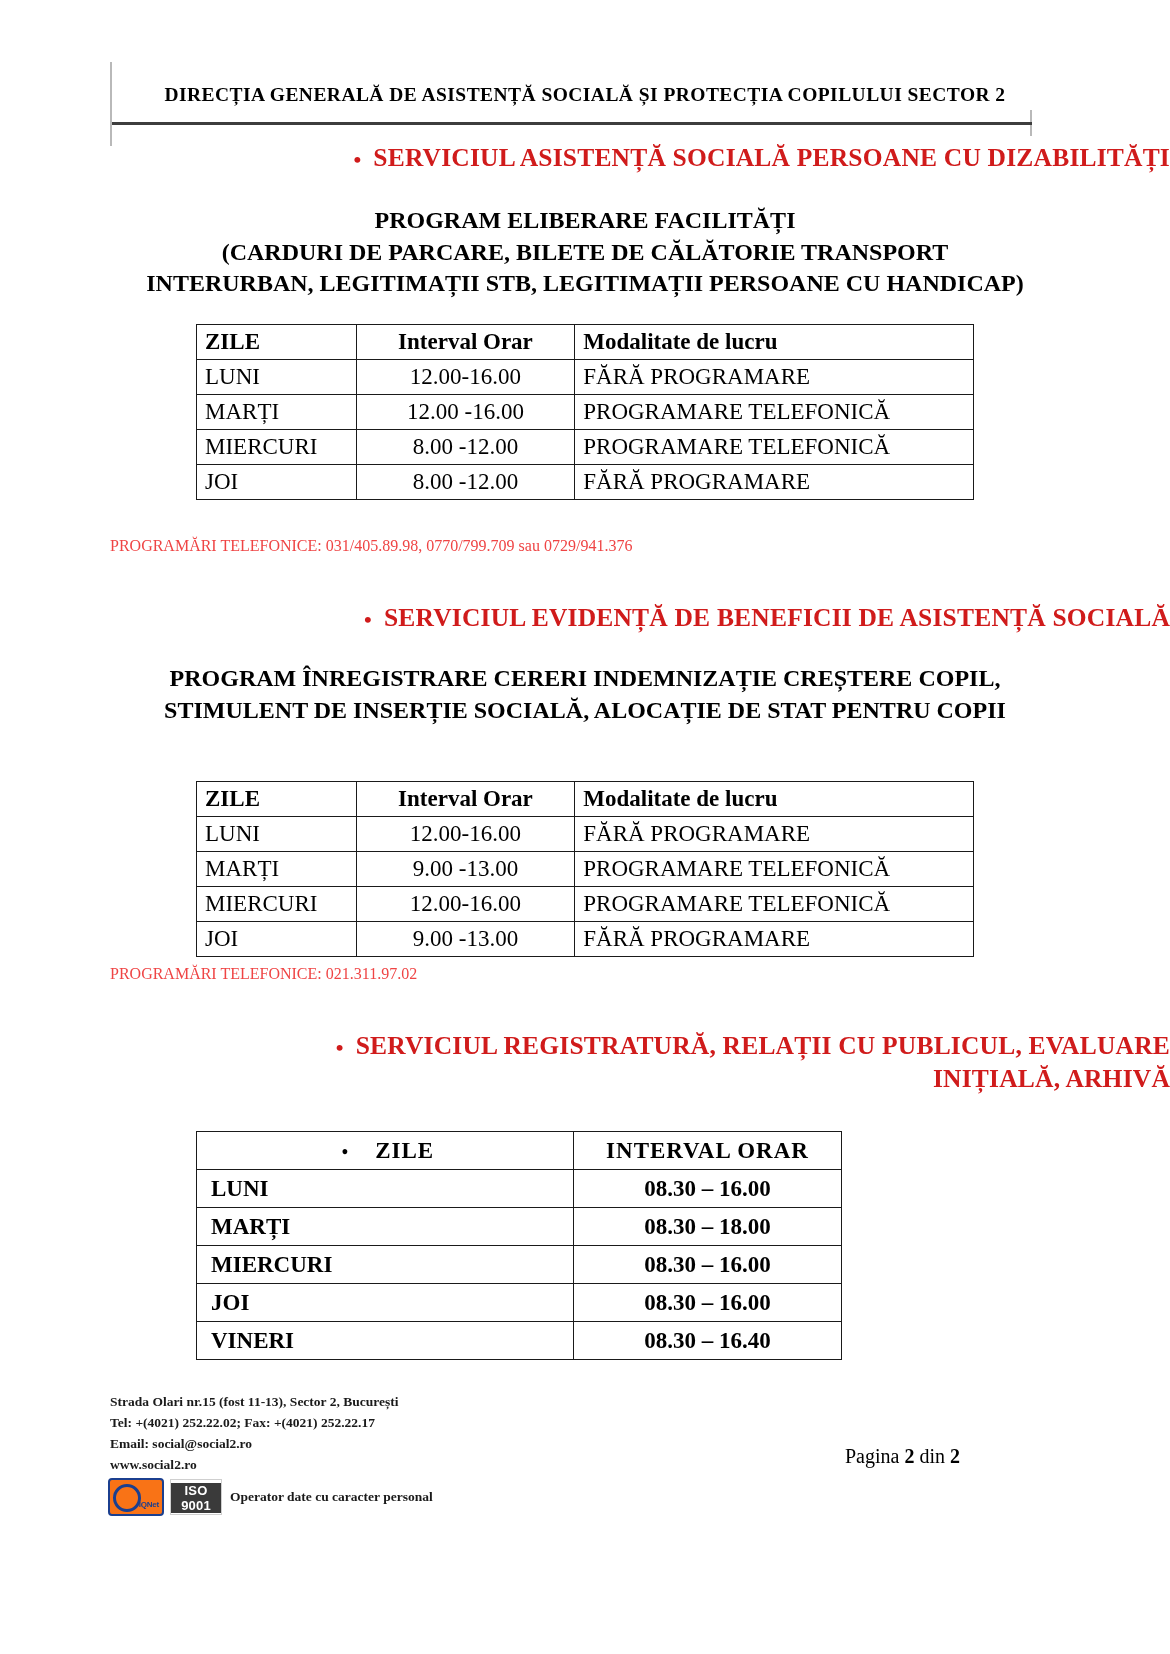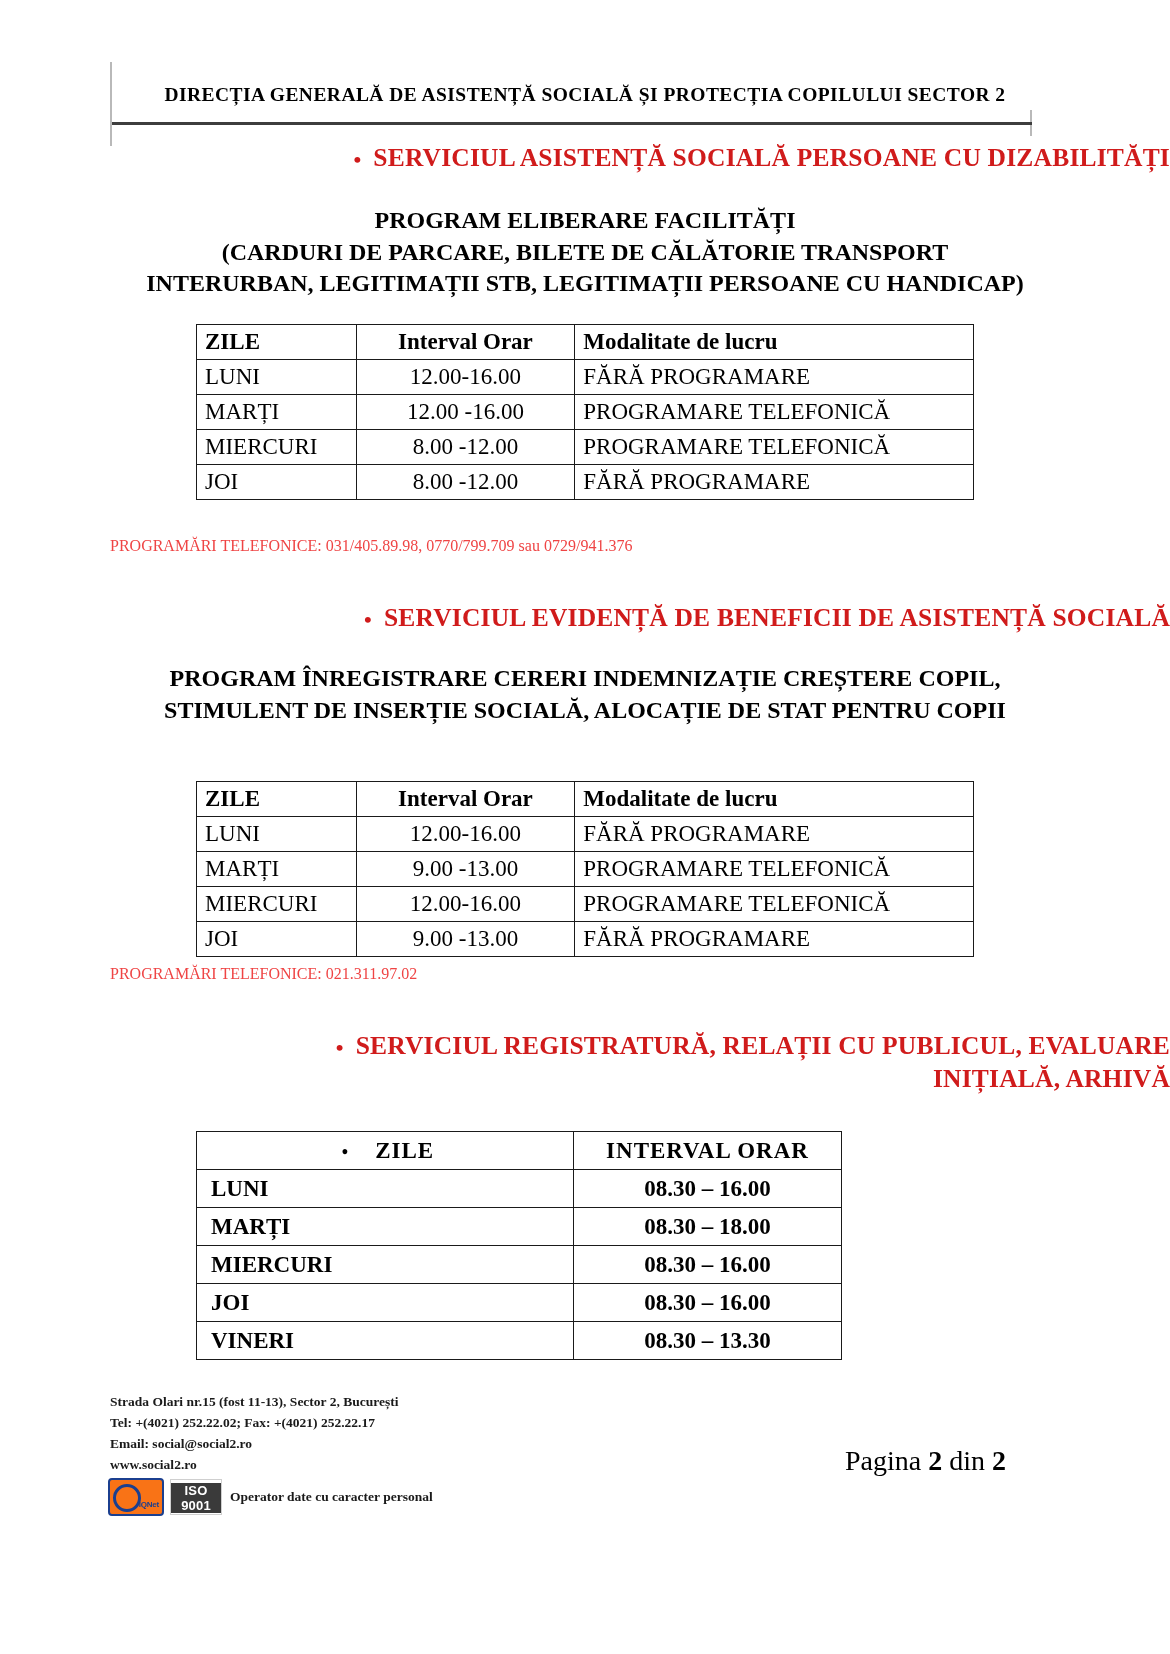--- a/index.html
+++ b/index.html
@@ -149,21 +149,21 @@
     line-height: 1.55;
     color: #1a1a1a;
   }
   .footer-block div { white-space: nowrap; }
 
   .page-num {
     position: absolute;
     left: 845px;
     top: 1445px;
     font-family: "Liberation Serif", serif;
-    font-size: 28px;
+    font-size: 20px;
     color: #000;
     white-space: nowrap;
   }
   .page-num b { font-weight: bold; }
 
   
   .logo-row {
     position: absolute;
     left: 108px;
     top: 1478px;
@@ -379,21 +379,21 @@
       <tr>
         <td class="c-zile">MIERCURI</td>
         <td class="c-int">08.30 – 16.00</td>
       </tr>
       <tr>
         <td class="c-zile">JOI</td>
         <td class="c-int">08.30 – 16.00</td>
       </tr>
       <tr>
         <td class="c-zile">VINERI</td>
-        <td class="c-int">08.30 – 13.30</td>
+        <td class="c-int">08.30 – 16.40</td>
       </tr>
     </tbody>
   </table>
 
   <div class="footer-block">
     <div>Strada Olari nr.15 (fost 11-13), Sector 2, București</div>
     <div>Tel: +(4021) 252.22.02; Fax: +(4021) 252.22.17</div>
     <div>Email: social@social2.ro</div>
     <div>www.social2.ro</div>
   </div>

